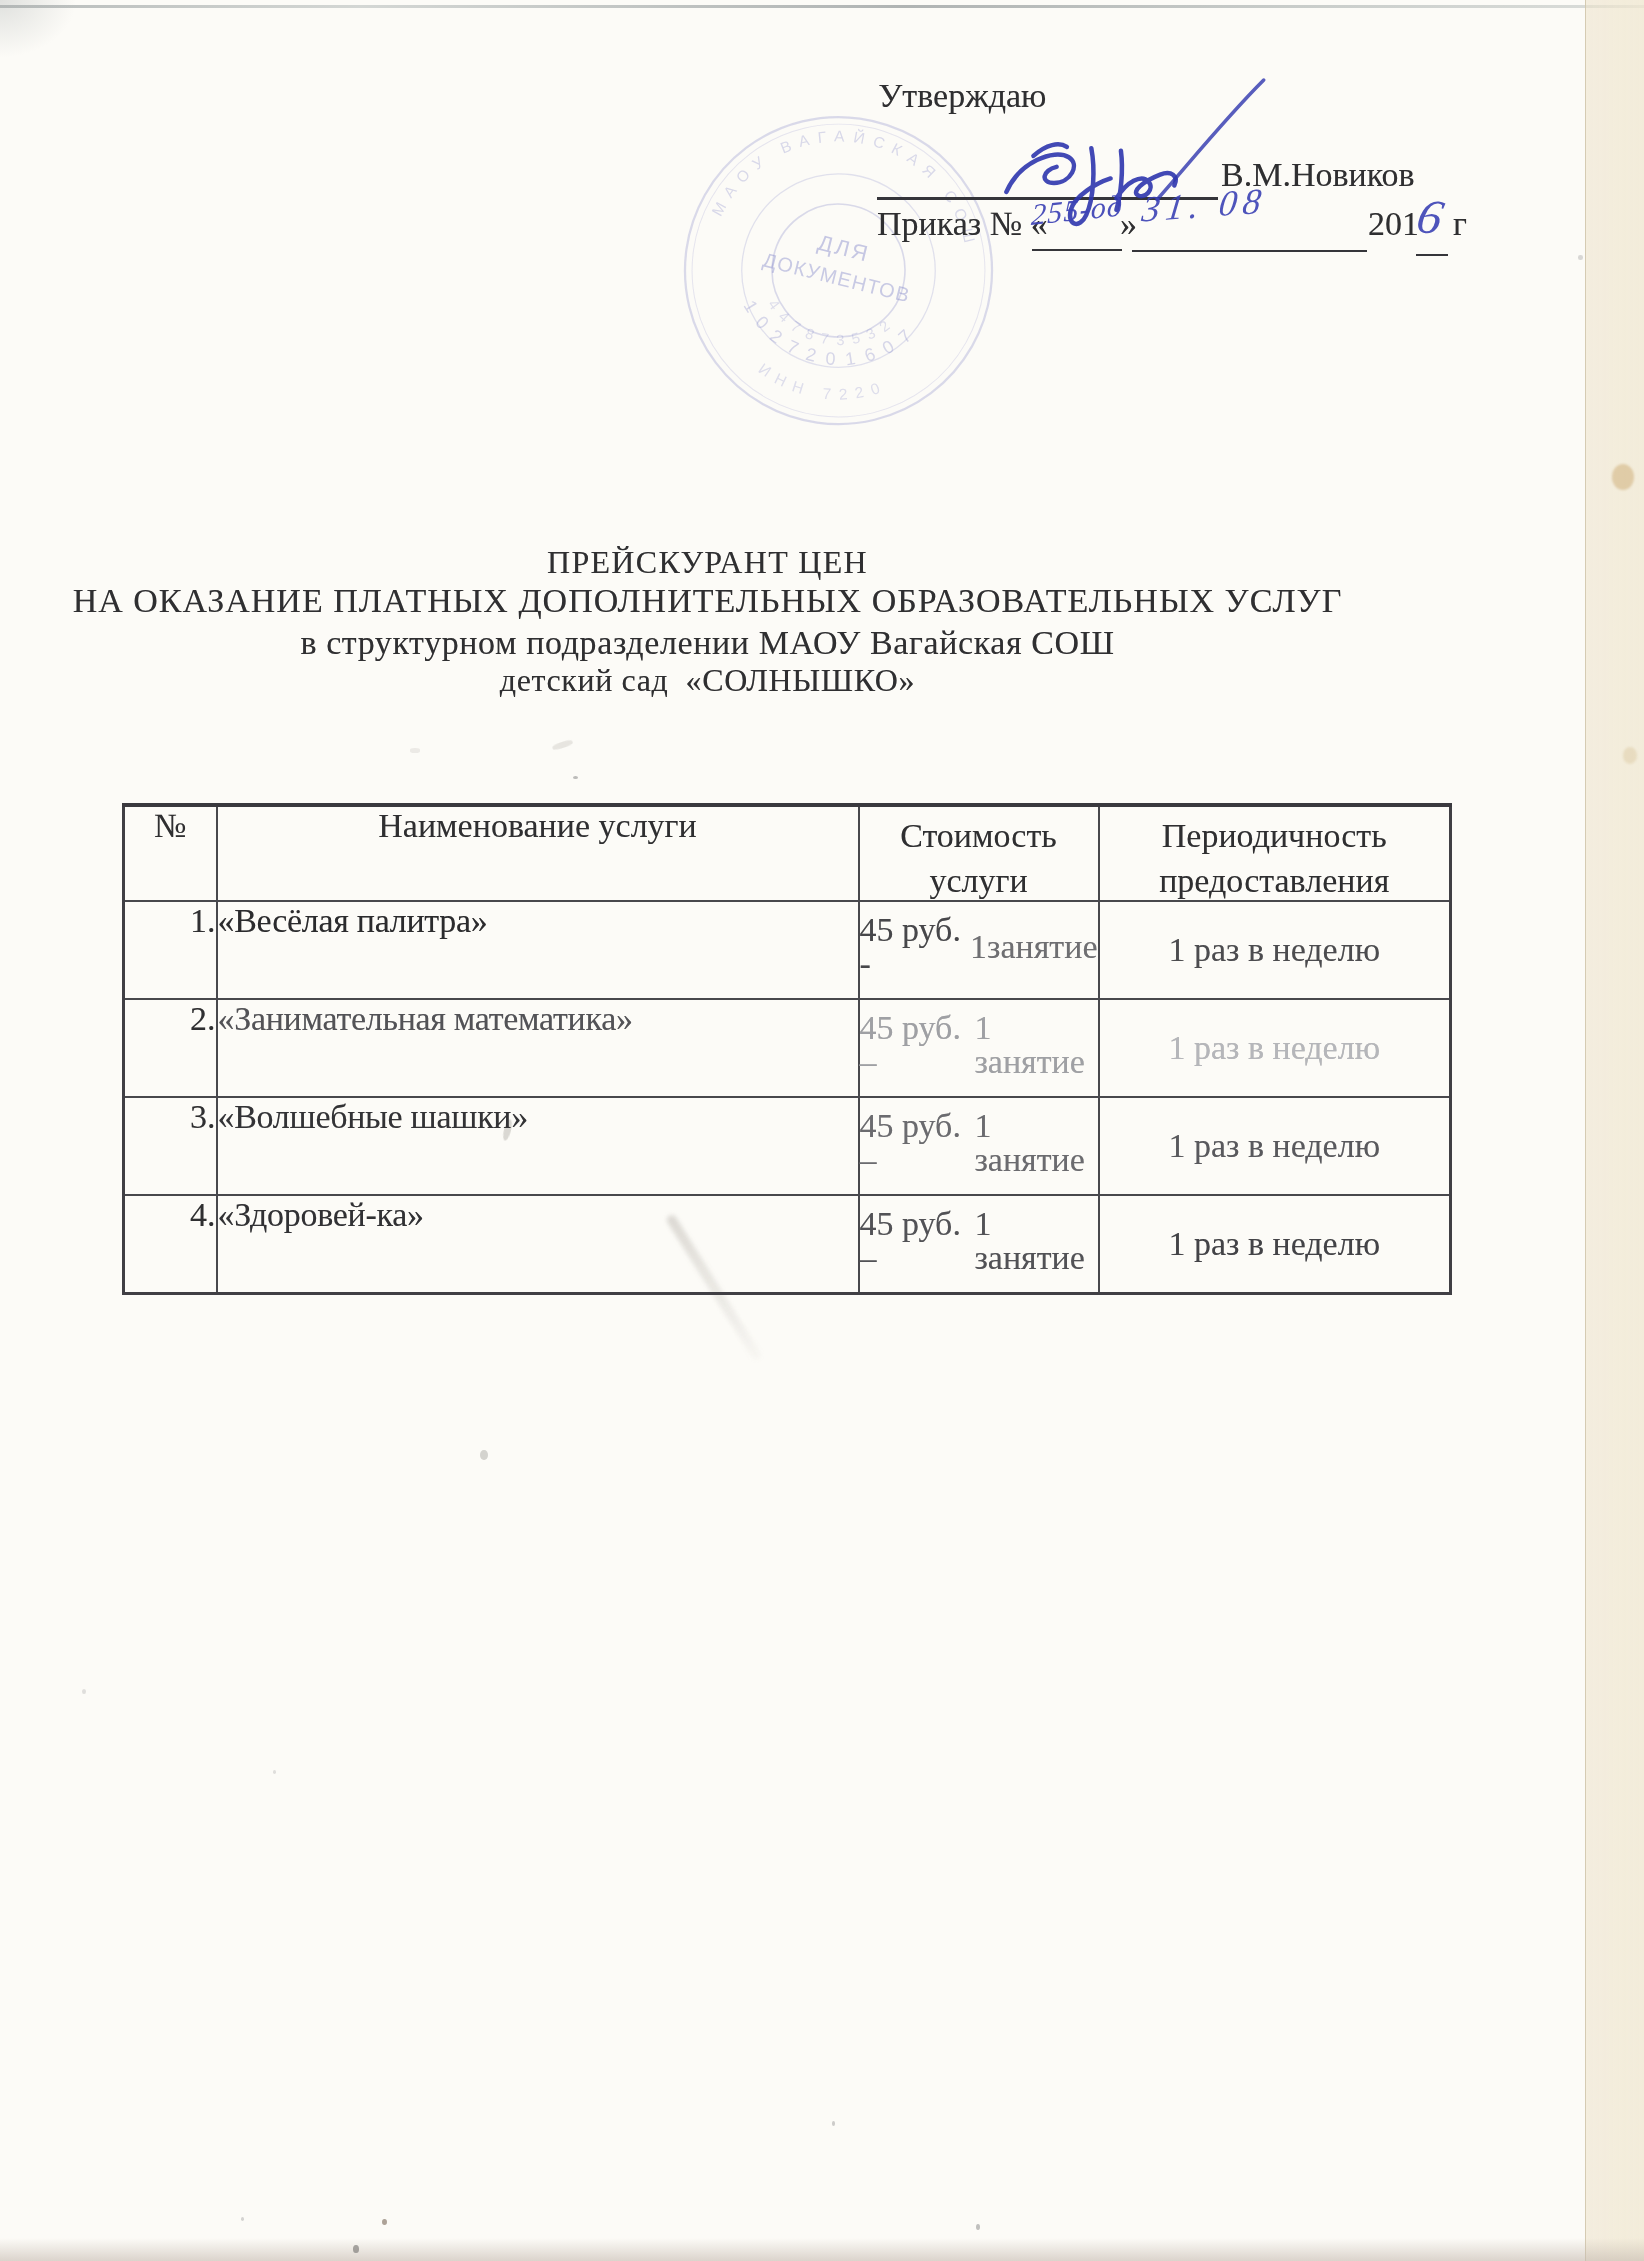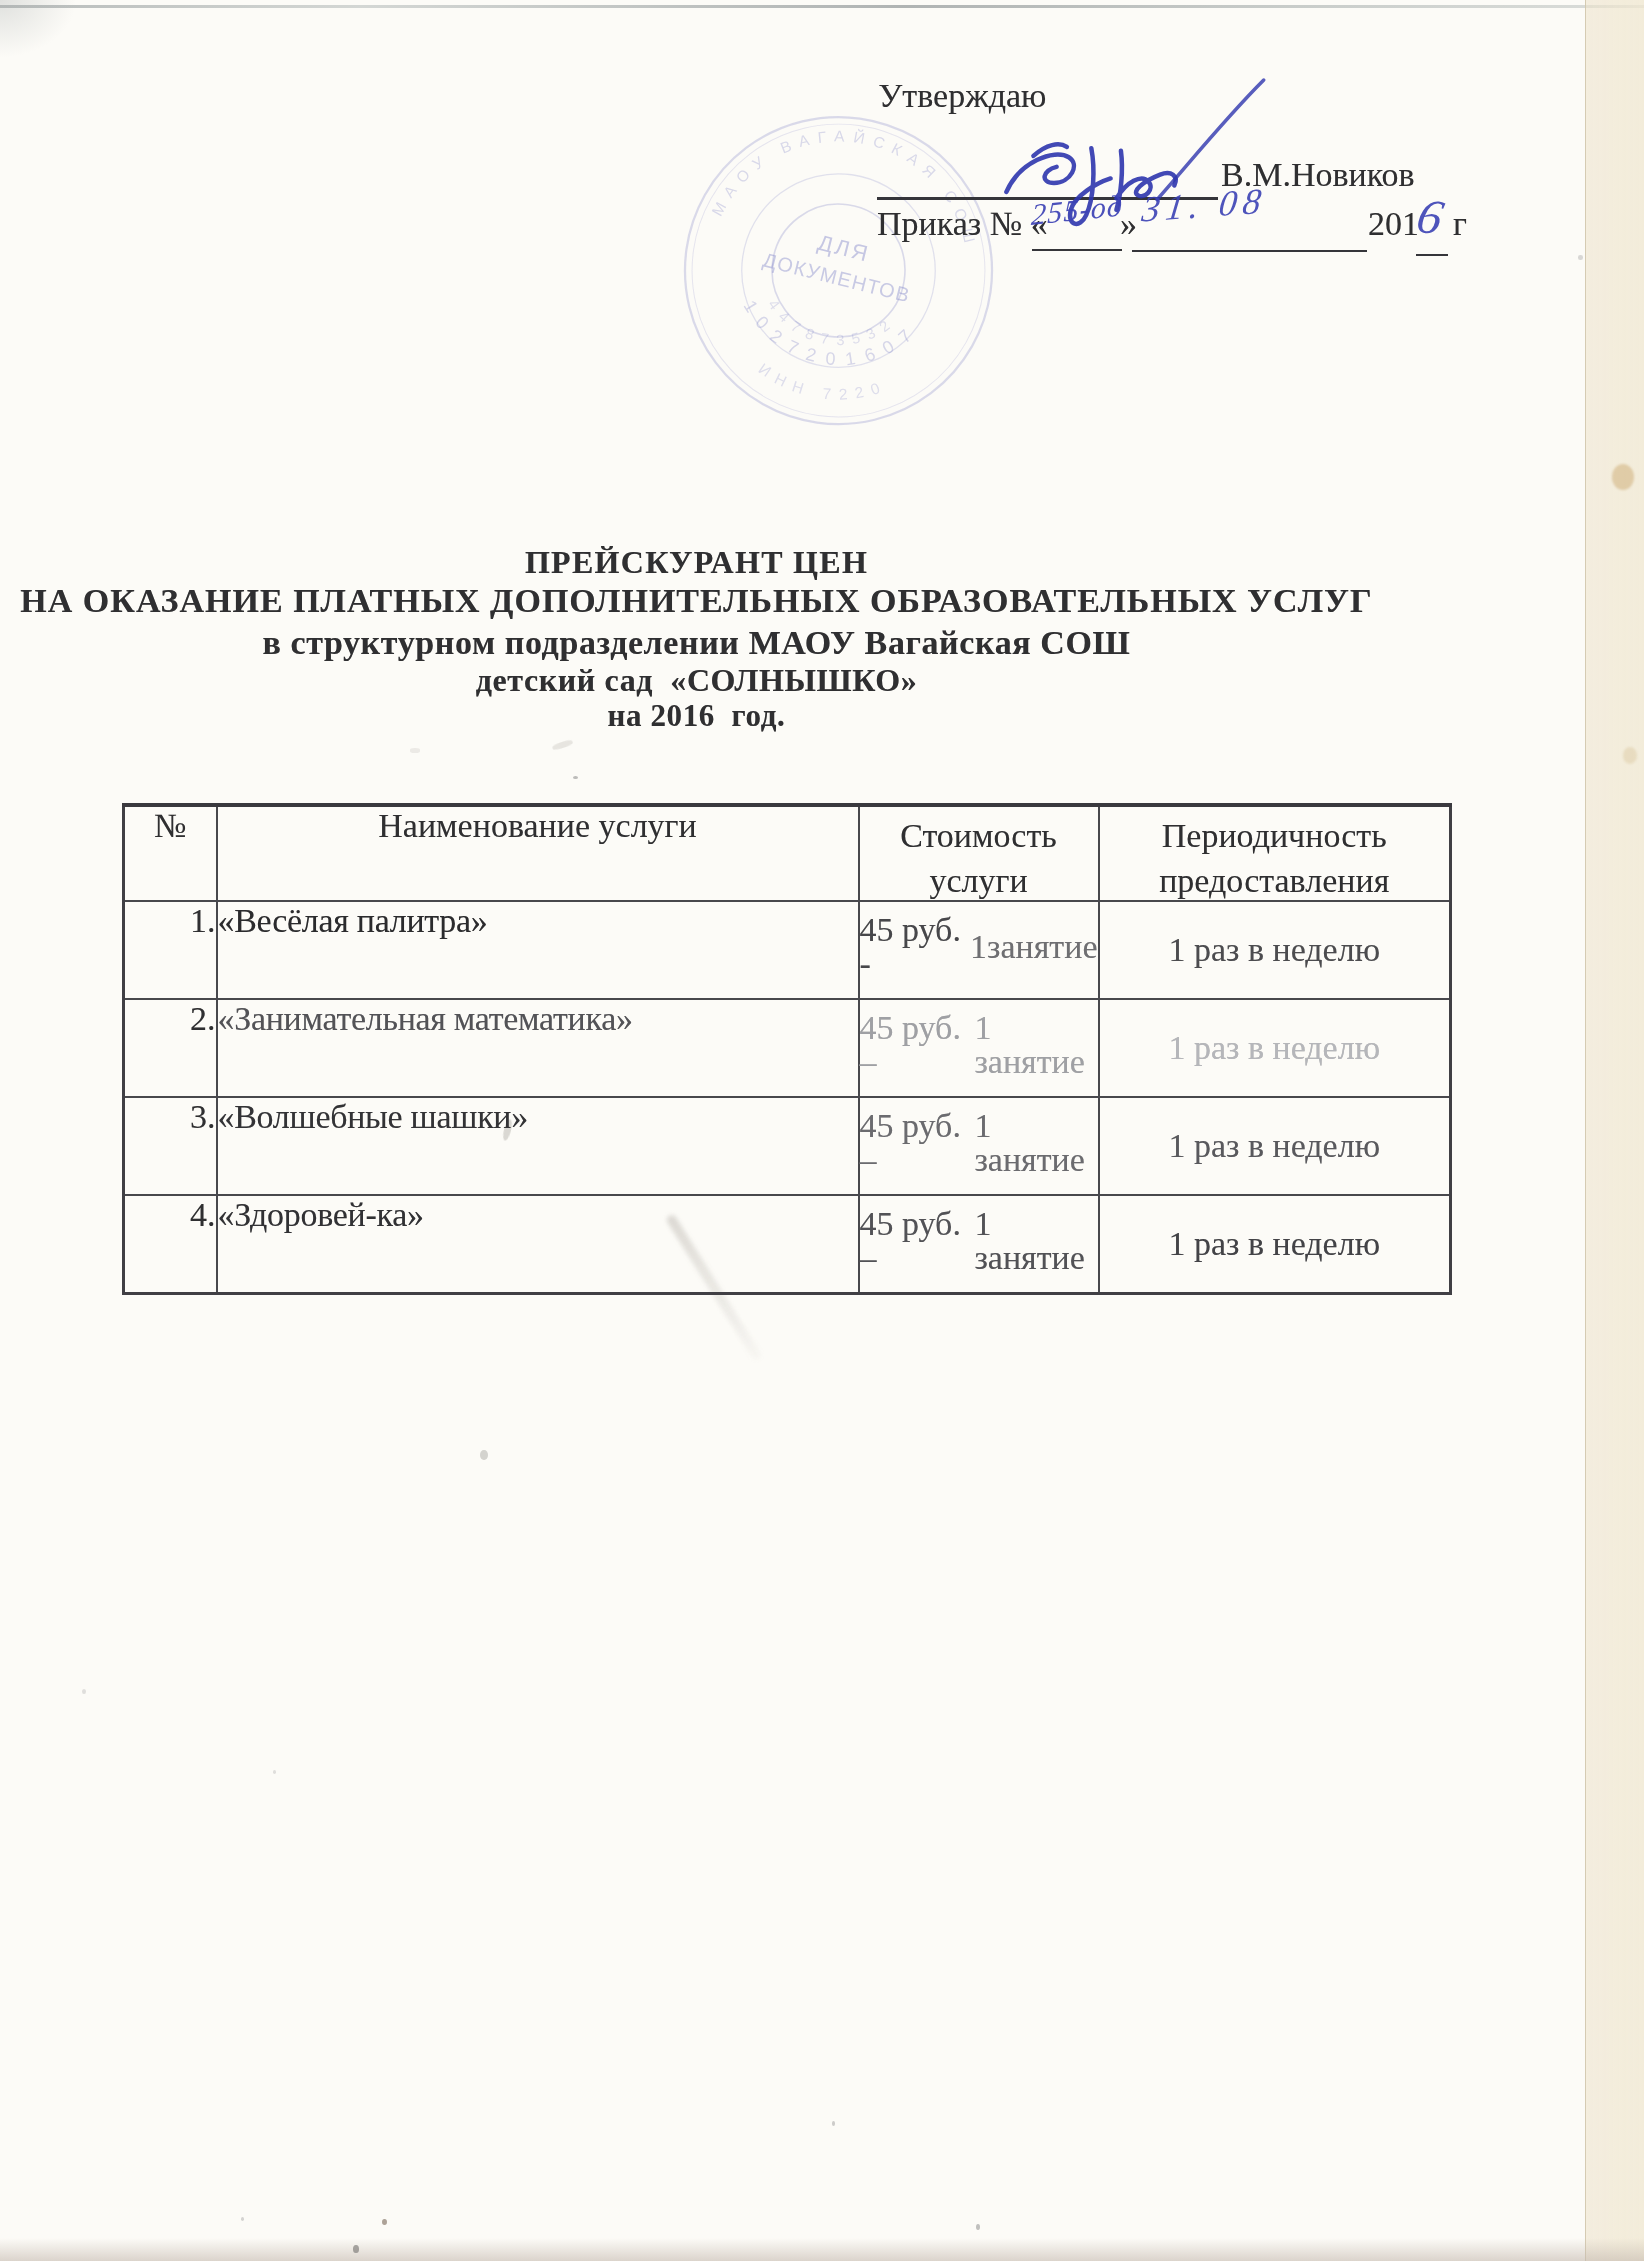--- a/index.html
+++ b/index.html
@@ -49,21 +49,21 @@
   .hw-date{left:1142px;top:187px;font-size:36px;transform:rotate(-4deg) skewX(-11deg);
     letter-spacing:5.8px;opacity:.9;}
   .hw-digit{left:1418px;top:192px;font-size:49px;transform:rotate(6deg) skewX(-7deg);opacity:.9;}
   .sig-svg{left:993px;top:71px;}
 
   
   .stamp-svg{left:645px;top:77px;opacity:.95;filter:blur(0.3px);}
   .stamp-svg text{font-family:"Liberation Sans","DejaVu Sans",sans-serif;}
 
   
-  .title-line{left:0;width:1393px;text-align:center;font-weight:bold;white-space:pre;}
+  .title-line{left:0;width:1393px;text-align:center;font-weight:normal;white-space:pre;padding-left:11px;}
   .t1{top:544px;font-size:32px;letter-spacing:1.3px;}
   .t2{top:582px;font-size:34px;letter-spacing:1px;}
   .t3{top:624px;font-size:34px;letter-spacing:0.6px;}
   .t4{top:662px;font-size:32px;letter-spacing:0.6px;}
   .t5{top:698px;font-size:31px;letter-spacing:0.6px;}
 
   
   .price-table{position:absolute;left:122px;top:803px;width:1327px;
     border-collapse:collapse;table-layout:fixed;font-size:34px;}
   .price-table th,.price-table td{border:2.6px solid #48484c;padding:0;font-weight:normal;
@@ -167,21 +167,20 @@
     <path d="M 254,200 C 297,152 357,77 420,14" fill="none" stroke="#2e36ae" stroke-width="5.5" stroke-linecap="round" opacity=".8"></path>
   </svg>
   <span class="abs ink hw-number">255-од</span>
   <span class="abs ink hw-date">31. 08</span>
   <span class="abs ink hw-digit">6</span>
 
   <div class="abs printed title-line t1">ПРЕЙСКУРАНТ ЦЕН</div>
   <div class="abs printed title-line t2">НА ОКАЗАНИЕ ПЛАТНЫХ ДОПОЛНИТЕЛЬНЫХ ОБРАЗОВАТЕЛЬНЫХ УСЛУГ</div>
   <div class="abs printed title-line t4">детский сад  «СОЛНЫШКО»</div>
   <div class="abs printed title-line t3">в структурном подразделении МАОУ Вагайская СОШ</div>
-  <div class="abs printed title-line t5">на 2016  год.</div>
 
   <table class="price-table">
     <colgroup>
       <col style="width:93px">
         <col style="width:642px">
         <col style="width:240px">
         <col style="width:352px">
     </colgroup>
     <thead>
       <tr>

